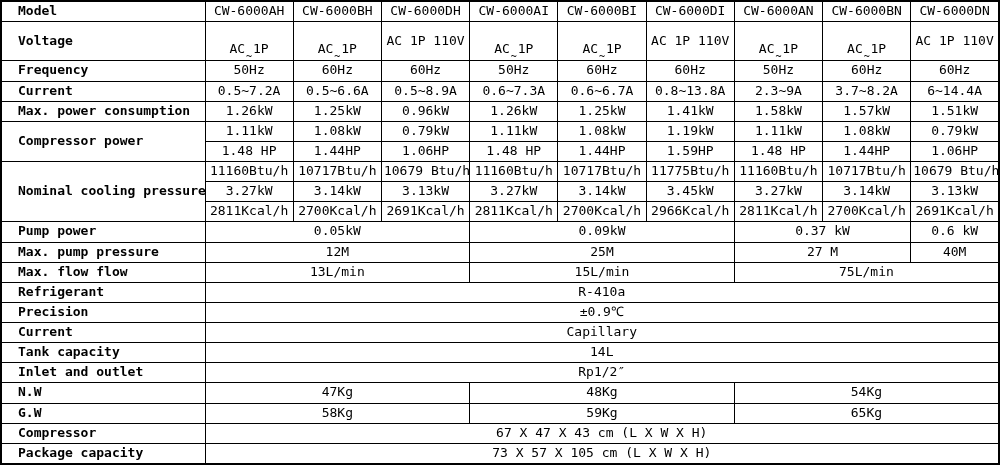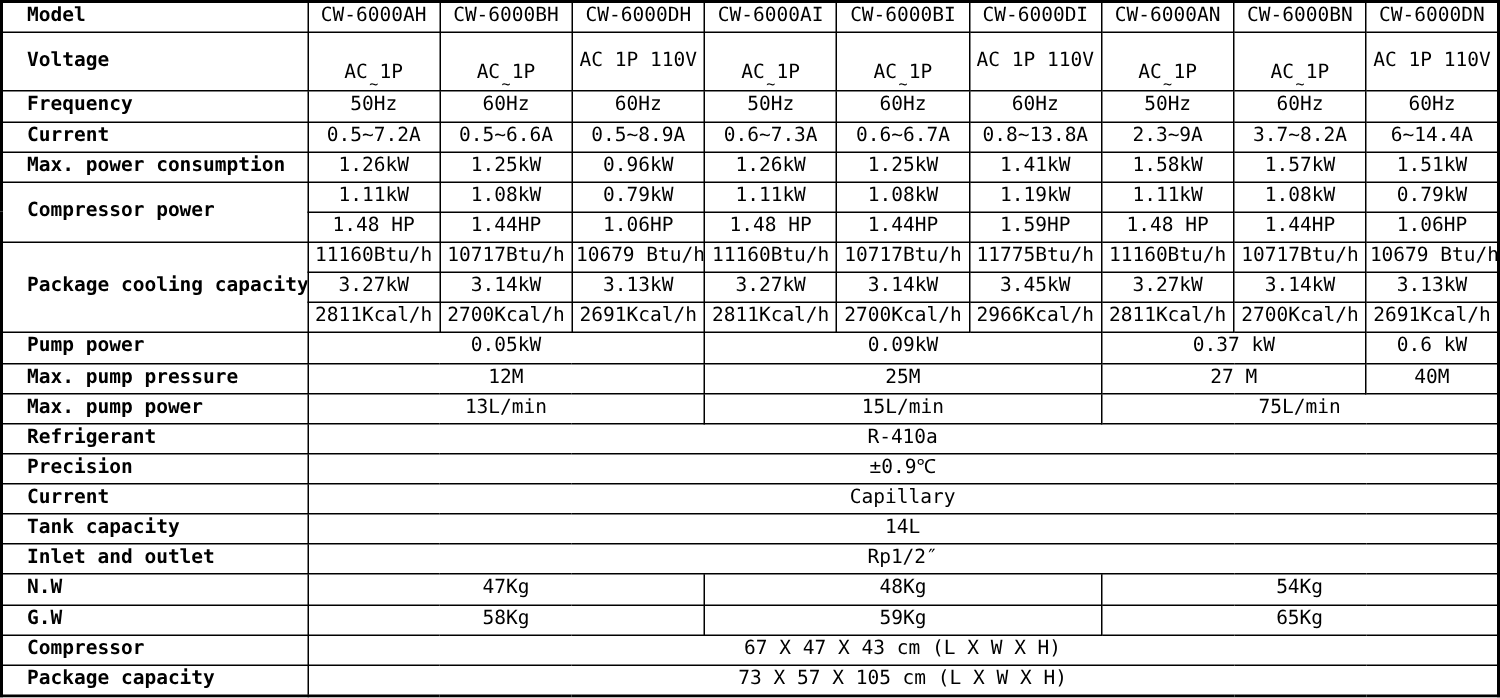--- a/index.html
+++ b/index.html
@@ -149,21 +149,21 @@
           <td colspan="1">1.44HP</td>
           <td colspan="1">1.06HP</td>
           <td colspan="1">1.48 HP</td>
           <td colspan="1">1.44HP</td>
           <td colspan="1">1.59HP</td>
           <td colspan="1">1.48 HP</td>
           <td colspan="1">1.44HP</td>
           <td colspan="1">1.06HP</td>
         </tr>
         <tr>
-          <th rowspan="3">Package cooling capacity</th>
+          <th rowspan="3">Nominal cooling pressure</th>
           <td colspan="1">11160Btu/h</td>
           <td colspan="1">10717Btu/h</td>
           <td colspan="1">10679 Btu/h</td>
           <td colspan="1">11160Btu/h</td>
           <td colspan="1">10717Btu/h</td>
           <td colspan="1">11775Btu/h</td>
           <td colspan="1">11160Btu/h</td>
           <td colspan="1">10717Btu/h</td>
           <td colspan="1">10679 Btu/h</td>
         </tr>
@@ -197,21 +197,21 @@
           <td colspan="1">0.6 kW</td>
         </tr>
         <tr>
           <th rowspan="1">Max. pump pressure</th>
           <td colspan="3">12M</td>
           <td colspan="3">25M</td>
           <td colspan="2">27 M</td>
           <td colspan="1">40M</td>
         </tr>
         <tr>
-          <th rowspan="1">Max. pump power</th>
+          <th rowspan="1">Max. flow flow</th>
           <td colspan="3">13L/min</td>
           <td colspan="3">15L/min</td>
           <td colspan="3">75L/min</td>
         </tr>
         <tr>
           <th rowspan="1">Refrigerant</th>
           <td colspan="9">R-410a</td>
         </tr>
         <tr>
           <th rowspan="1">Precision</th>

